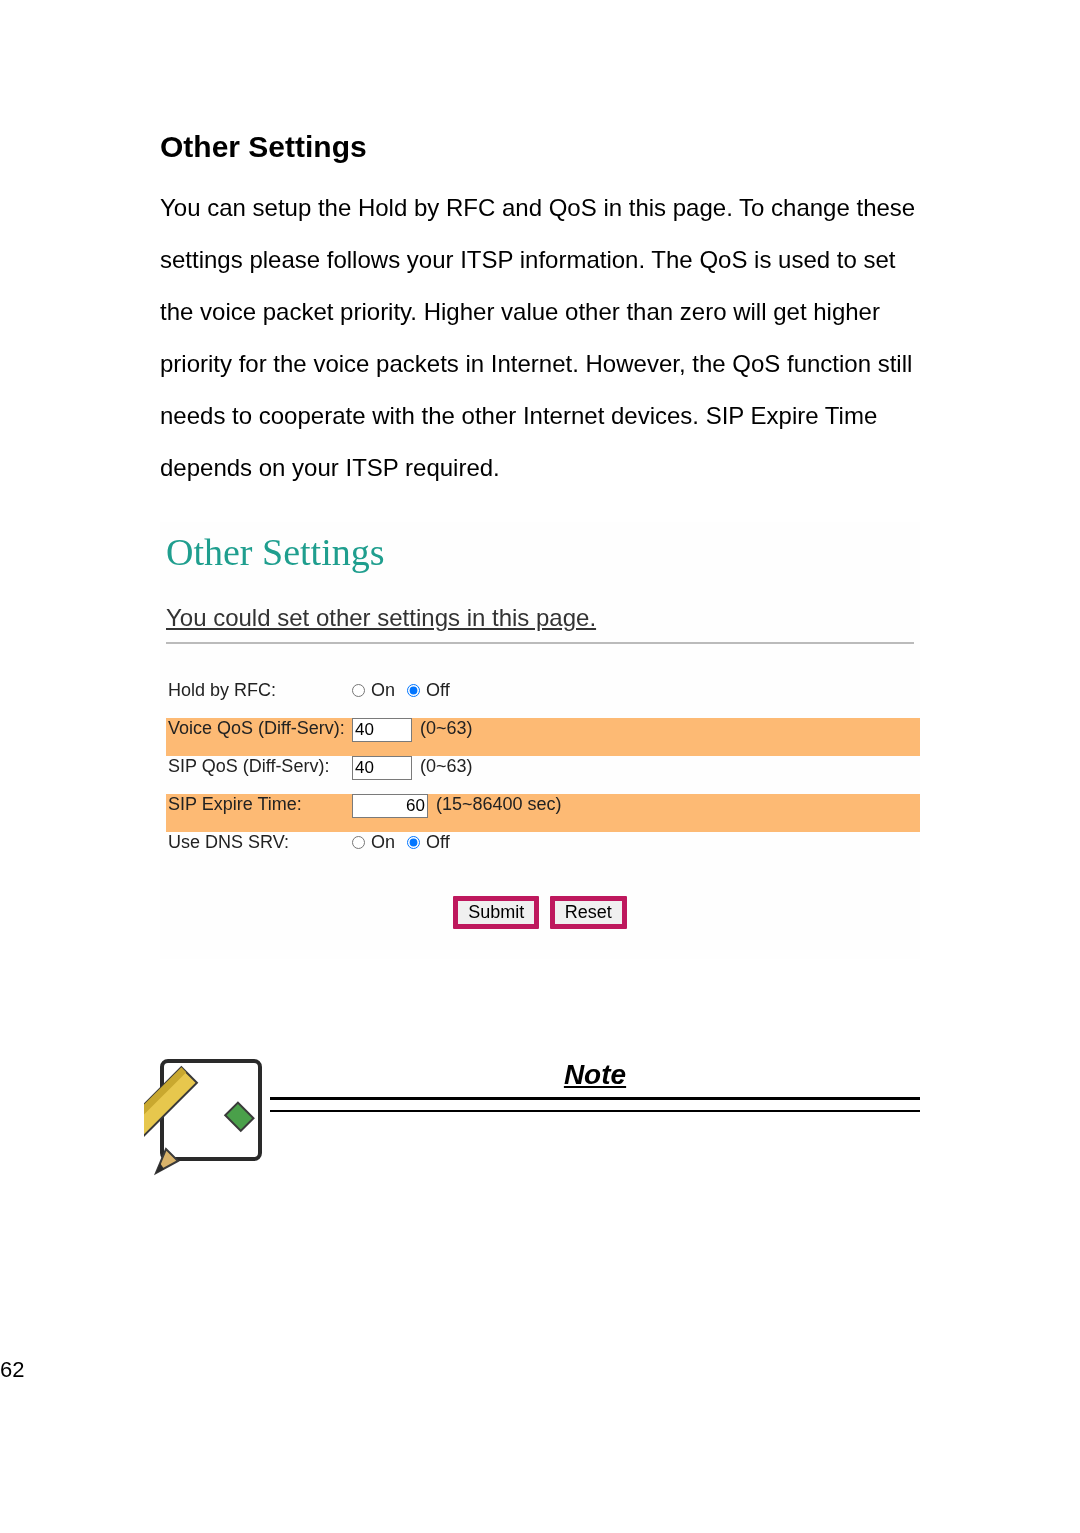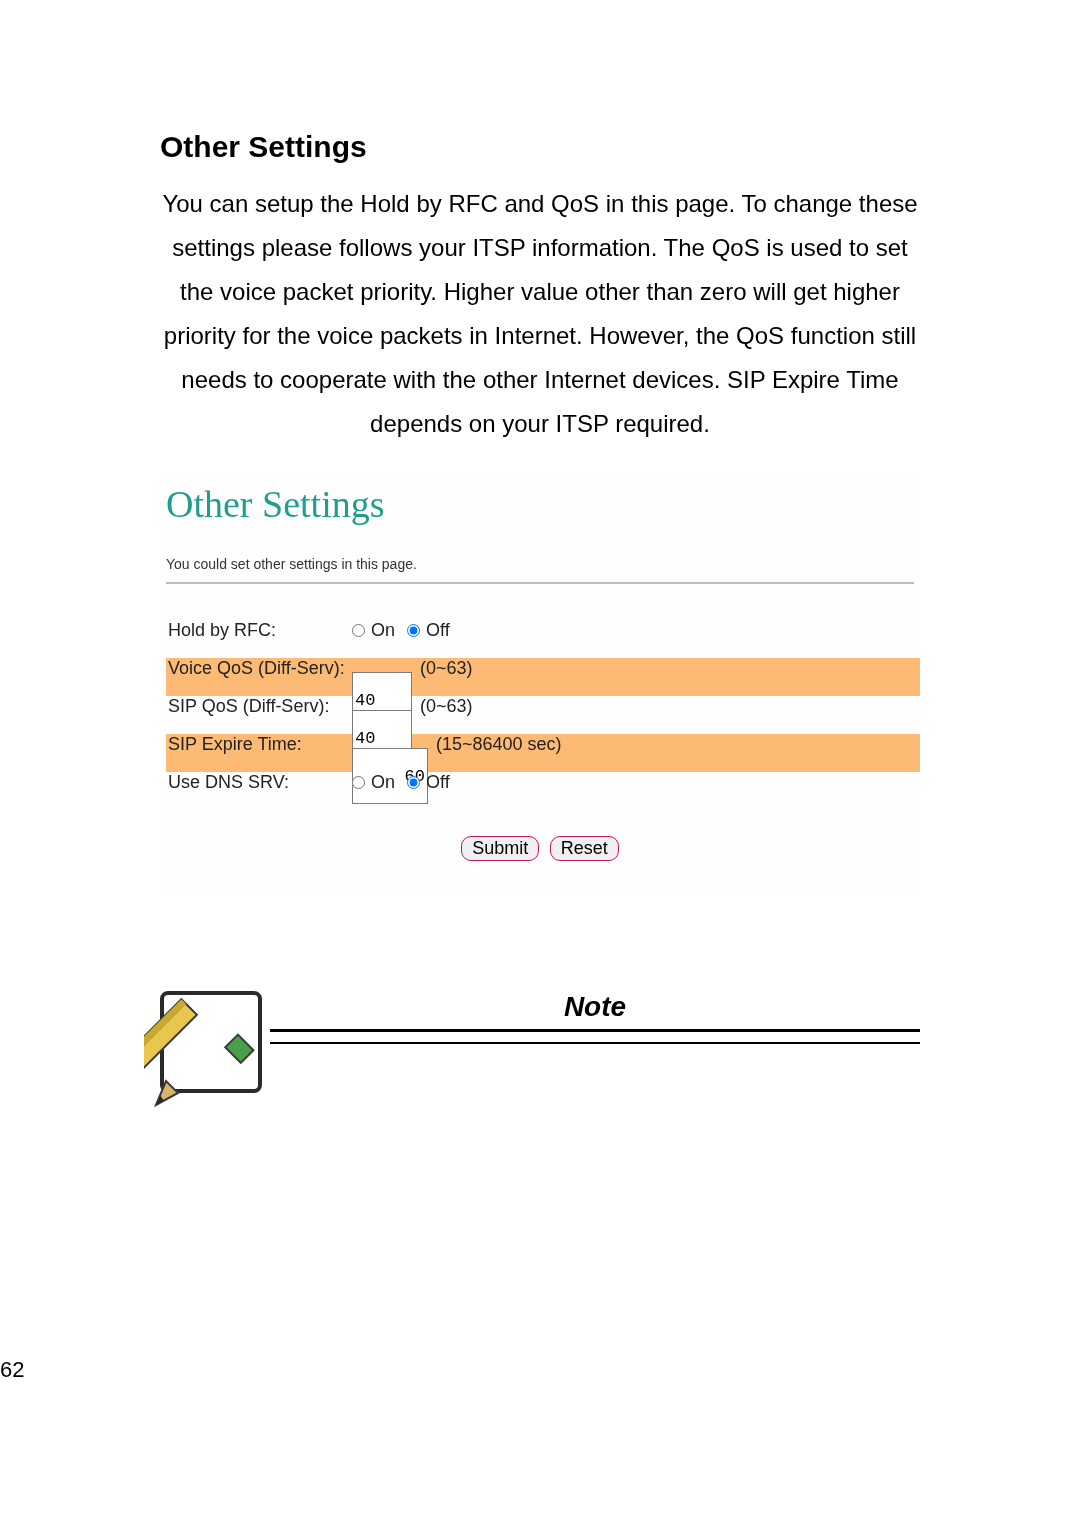--- a/index.html
+++ b/index.html
@@ -17,39 +17,39 @@
     box-sizing: border-box;
     padding: 130px 160px 0 160px;
   }
   .section-title {
     font-size: 30px;
     font-weight: bold;
     margin-bottom: 18px;
   }
   .body-text {
     font-size: 24px;
-    line-height: 44px;
-    text-align: center;
+    line-height: 52px;
   }
   .screenshot {
     margin-top: 28px;
     background: #fefefe;
     padding: 8px 0 30px 0;
     font-family: Arial, Helvetica, sans-serif;
   }
   .shot-title {
     font-family: "Times New Roman", Times, serif;
     font-size: 38px;
     color: #1f9e8e;
     margin: 0 0 30px 6px;
   }
   .shot-subtitle {
-    font-size: 14px;
+    font-size: 24px;
     color: #333;
     margin: 0 0 10px 6px;
+    text-decoration: underline;
   }
   .hr-line {
     border: none;
     border-top: 2px solid #bbb;
     margin: 6px 6px 36px 6px;
   }
   .form-grid {
     font-size: 18px;
     color: #222;
     margin-left: 6px;
@@ -76,43 +76,42 @@
   }
   .radio-cell label {
     margin-right: 8px;
   }
   .num-input {
     width: 54px;
     height: 22px;
     font-size: 17px;
     border: 1px solid #7a7a7a;
     background: #fff;
-    padding: 16px 2px;
+    padding: 0 2px;
     text-align: left;
-    font-family: Liberation Mono, monospace;
-    margin-top: 14px;
+    font-family: Liberation Sans, sans-serif;
   }
   .num-input.right {
     text-align: right;
     width: 70px;
   }
   .range-hint {
     margin-left: 8px;
     font-size: 18px;
   }
   .btn-row {
     text-align: center;
     margin-top: 26px;
   }
   .btn {
     font-size: 18px;
     padding: 1px 10px;
     background: #f0f0f0;
-    border: 1px solid #be185d;
-    border-radius: 10px;
+    border: 5px solid #be185d;
+    border-radius: 1px;
     font-family: Arial, Helvetica, sans-serif;
   }
   .btn + .btn {
     margin-left: 6px;
   }
 
   .note-block {
     margin-top: 100px;
     display: flex;
     align-items: flex-start;
@@ -132,20 +131,21 @@
   }
   .pencil {
     position: absolute;
     left: -20px;
     top: -8px;
     width: 130px;
     height: 130px;
   }
   .note-content {
     flex: 1;
+    text-decoration: underline;
   }
   .note-title {
     text-align: center;
     font-style: italic;
     font-weight: bold;
     font-size: 28px;
     margin: 0 0 6px 0;
   }
   .note-hr-thick {
     border: none;

